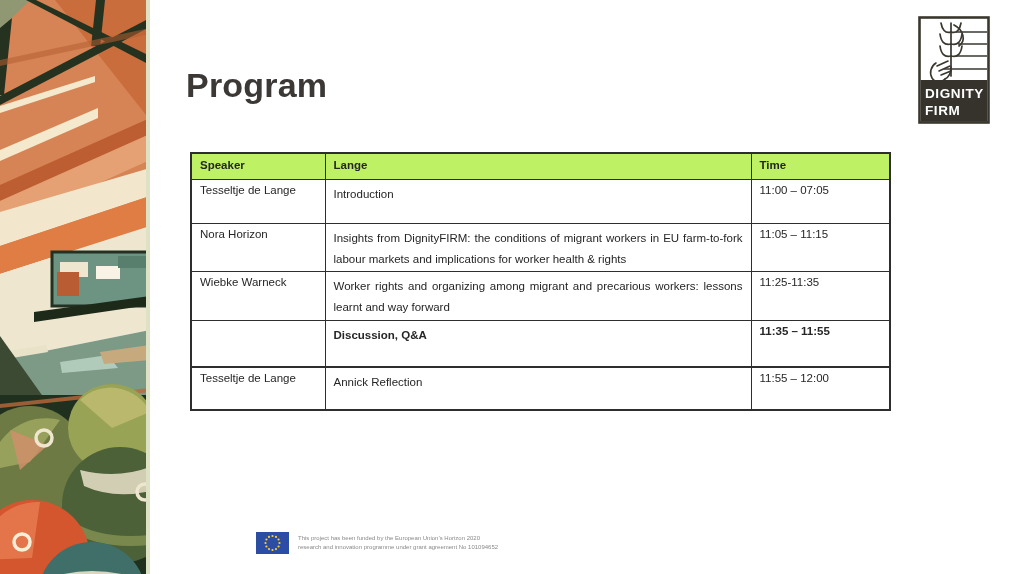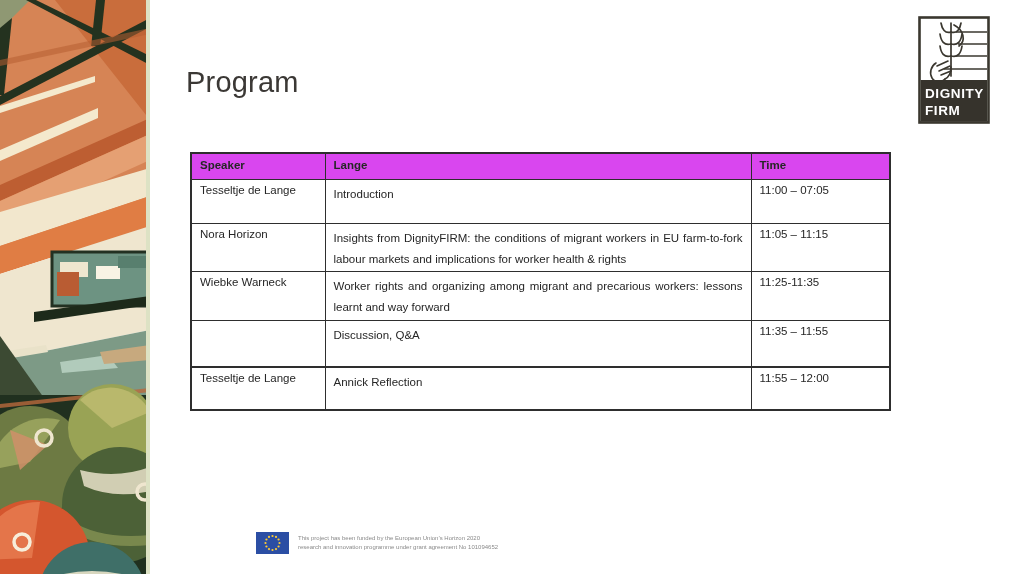--- a/index.html
+++ b/index.html
@@ -4,42 +4,42 @@
 <style>
   html,body{margin:0;padding:0;background:#888;}
   .slide{
     position:relative;width:1024px;height:574px;background:#ffffff;
     overflow:hidden;font-family:"Liberation Sans",sans-serif;margin:0 auto;
   }
   
   .art{position:absolute;left:0;top:0;width:150px;height:574px;}
   
   .title{
-    position:absolute;left:186px;top:66px;font-size:29px;font-weight:400;
+    position:absolute;left:186px;top:66px;font-size:34px;font-weight:700;
     color:#3b3835;letter-spacing:.2px;
   }
   
   .logo{position:absolute;left:918px;top:16px;width:72px;height:108px;text-align:center;}
   
   .tablewrap{position:absolute;left:190px;top:152px;}
   table.program{
     border-collapse:collapse;table-layout:fixed;width:699px;
     border:2px solid #2e2e2e;background:#fff;
   }
   col.c-speaker{width:134px;} col.c-topic{width:426px;} col.c-time{width:139px;}
   table.program th,table.program td{
     border:1px solid #2e2e2e;vertical-align:top;
     font-size:11.5px;color:#262626;padding:4px 8px 2px 8px;
   }
   table.program th{
-    background:#d946ef;text-align:left;font-weight:700;height:18px;
+    background:#bef264;text-align:left;font-weight:700;height:18px;
     padding-top:5px;
   }
   tr.rh0{height:44px;} tr.rh1{height:43px;} tr.rh2{height:48px;}
-  tr.rh3{height:47px;margin-left:16px;} tr.rh4{height:47px;} tr.rh5{height:43px;}
+  tr.rh3{height:47px;margin-left:16px;} tr.rh4{height:47px;font-weight:bold;} tr.rh5{height:43px;}
   td.topic{text-align:justify;text-align-last:left;line-height:1.8;padding-right:9px;}
   td.time{white-space:nowrap;padding-top:6px;}
   td.speaker{padding-top:6px;}
   tr.final td{border-top-width:2px;}
   
   .footer{position:absolute;left:256px;top:532px;display:flex;align-items:flex-start;}
   .eu-flag{width:33px;height:22px;display:block;}
   .funding{margin-left:9px;margin-top:2px;font-size:6px;line-height:9px;color:#8a8a8a;}
 </style>
 </head>

